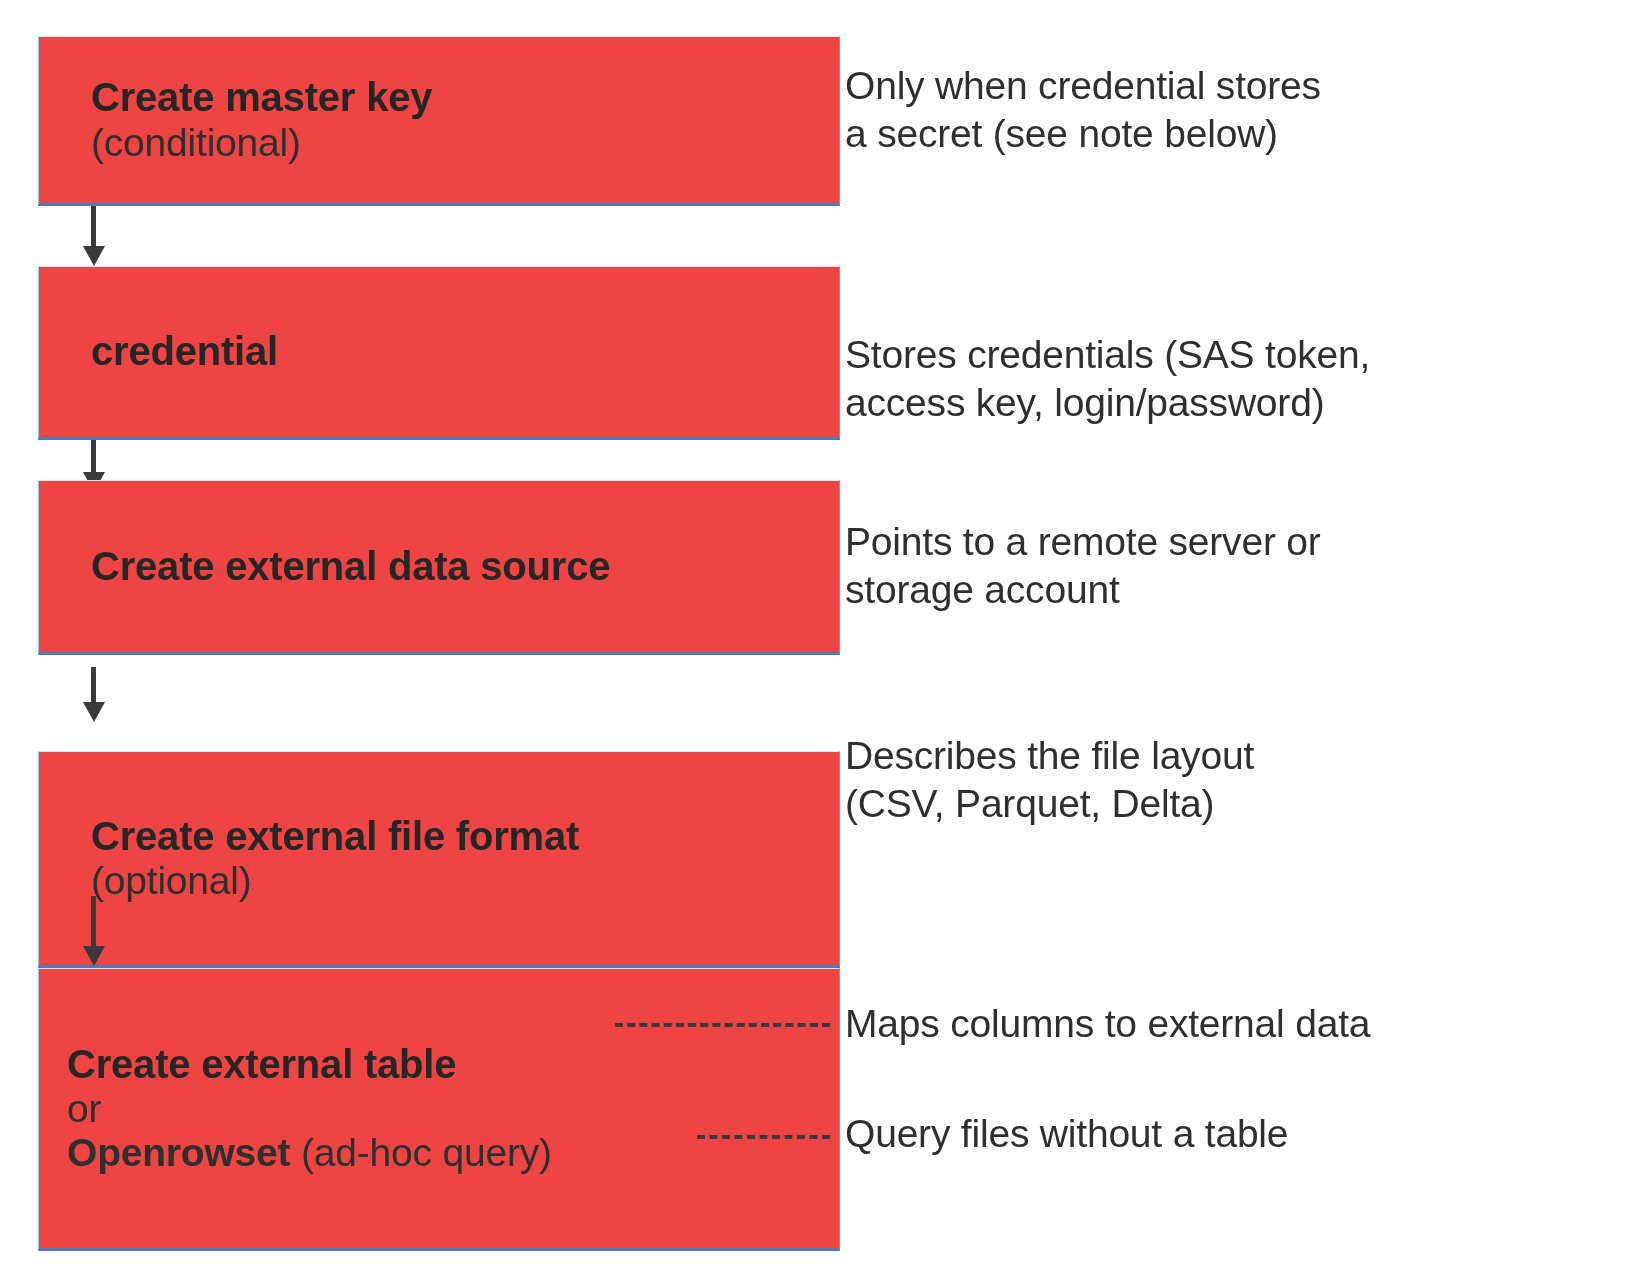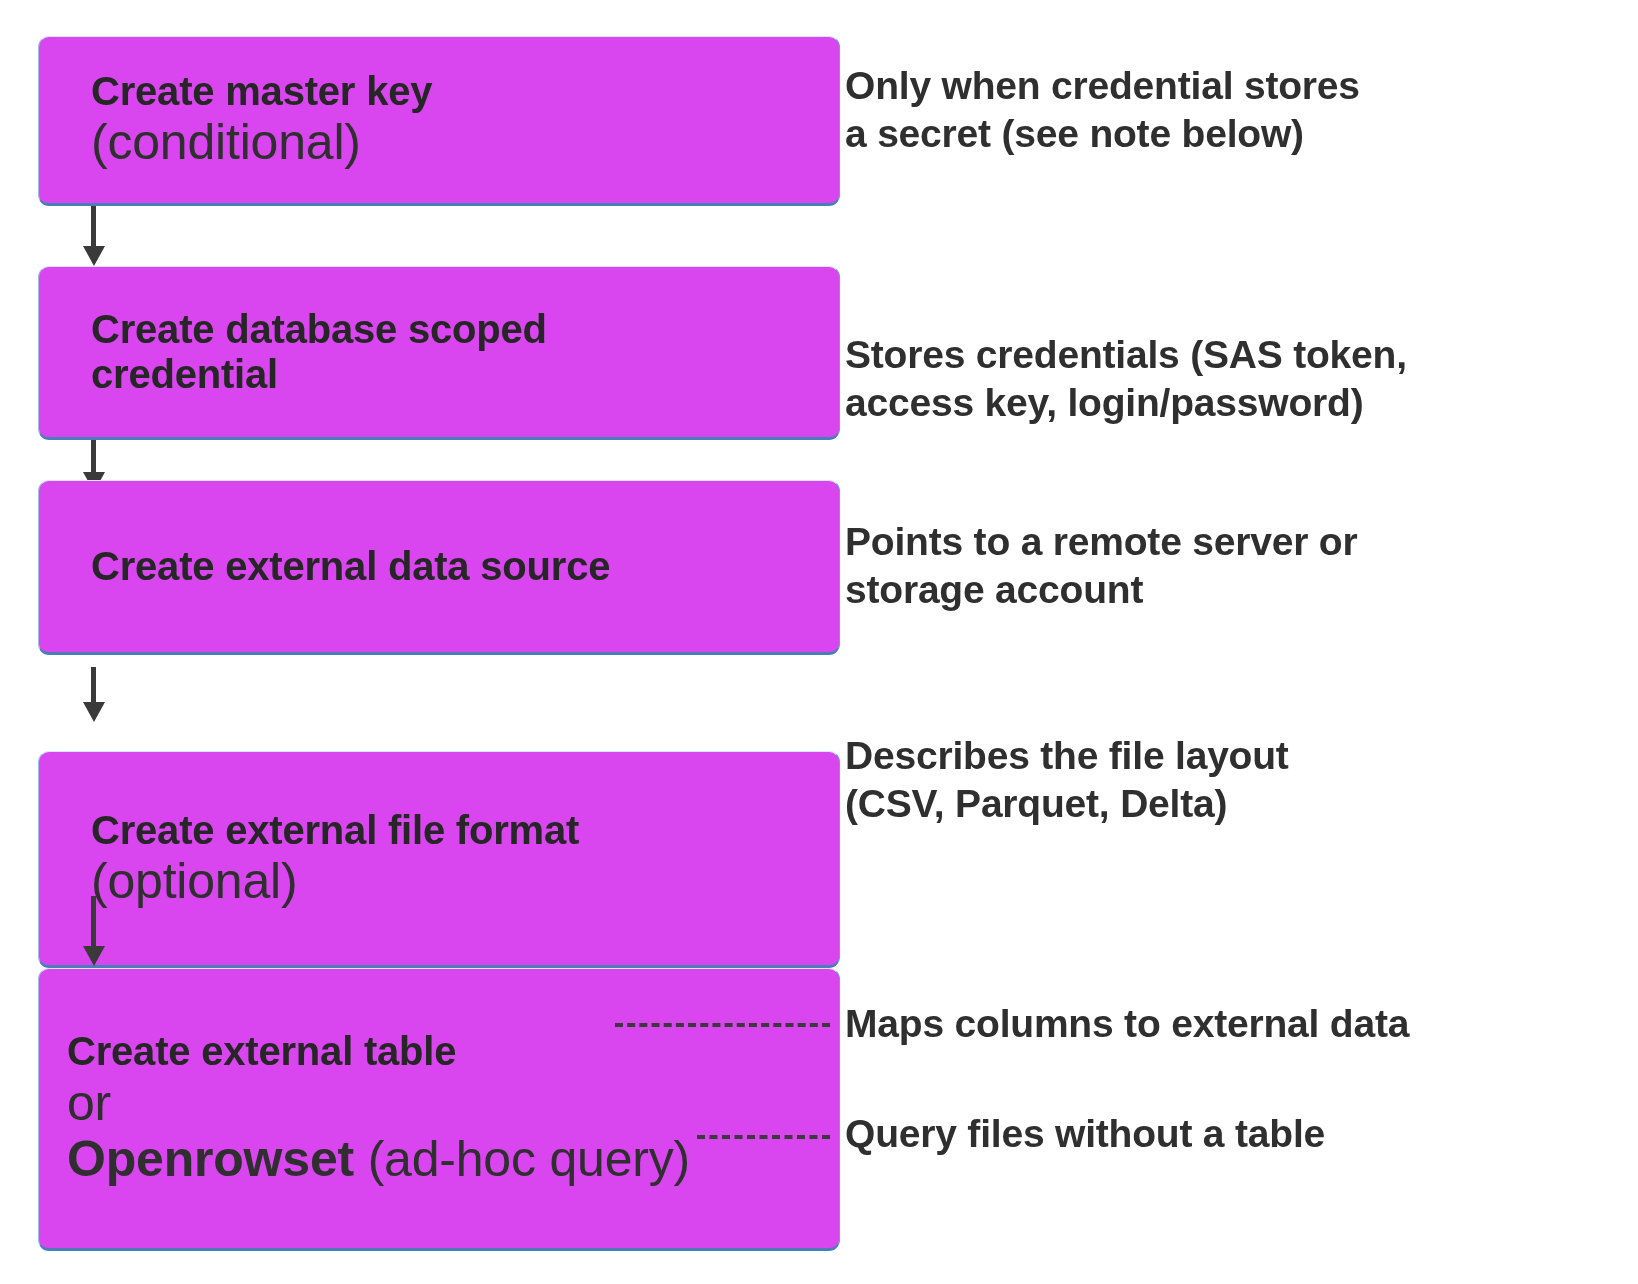--- a/index.html
+++ b/index.html
@@ -20,43 +20,42 @@
     position: relative;
     width: 1638px;
     height: 1284px;
   }
 
   
   .flow-box {
     position: absolute;
     left: 38px;
     width: 802px;
-    background: #d946ef;
+    background: #ef4444;
     border-bottom: 3px solid #4a7ebb;
     border-left: 1px solid #9fc0e2;
     border-right: 1px solid #6d9ccd;
     border-top: 1px solid #d6e6f8;
     box-sizing: border-box;
     display: flex;
     flex-direction: column;
     justify-content: center;
     padding: 0 0 0 52px;
-    border-radius: 11px;
   }
   .flow-box.center-single { justify-content: center; }
 
   .box-title {
     font-size: 40px;
     font-weight: bold;
     line-height: 1.13;
     color: #262626;
     letter-spacing: -0.2px;
   }
   .box-sub {
-    font-size: 50px;
+    font-size: 39px;
     font-weight: normal;
     line-height: 1.13;
     color: #2f2f2f;
     letter-spacing: -0.2px;
   }
 
   
   #box-master-key      { top: 36px;  height: 170px; }
   #box-scoped-cred     { top: 266px; height: 174px; }
   #box-data-source     { top: 480px; height: 175px; }
@@ -104,21 +103,21 @@
   
   .note {
     position: absolute;
     left: 845px;
     font-size: 39px;
     line-height: 1.22;
     color: #2f2f2f;
     letter-spacing: -0.2px;
     white-space: nowrap;
   }
-  .note-line { display: block; font-weight: bold; }
+  .note-line { display: block; }
 
   #note-master-key     { top: 62px;  }
   #note-scoped-cred    { top: 299px; margin-top: 32px; }
   #note-data-source    { top: 518px; }
   #note-file-format    { top: 732px; }
   #note-maps-columns   { top: 1000px; text-align: center; }
   #note-query-files    { top: 1110px; }
 
   
   .dashed-connector {
@@ -145,21 +144,20 @@
     <span class="note-line">Only when credential stores</span>
     <span class="note-line">a secret (see note below)</span>
   </div>
 
   <div class="arrow" id="arrow-1">
     <div class="shaft"></div>
     <div class="head"></div>
   </div>
 
   <div class="flow-box" id="box-scoped-cred">
-    <span class="box-title">Create database scoped</span>
     <span class="box-title">credential</span>
   </div>
   <div class="note" id="note-scoped-cred">
     <span class="note-line">Stores credentials (SAS token,</span>
     <span class="note-line">access key, login/password)</span>
   </div>
 
   <div class="arrow" id="arrow-2">
     <div class="shaft"></div>
     <div class="head"></div>

